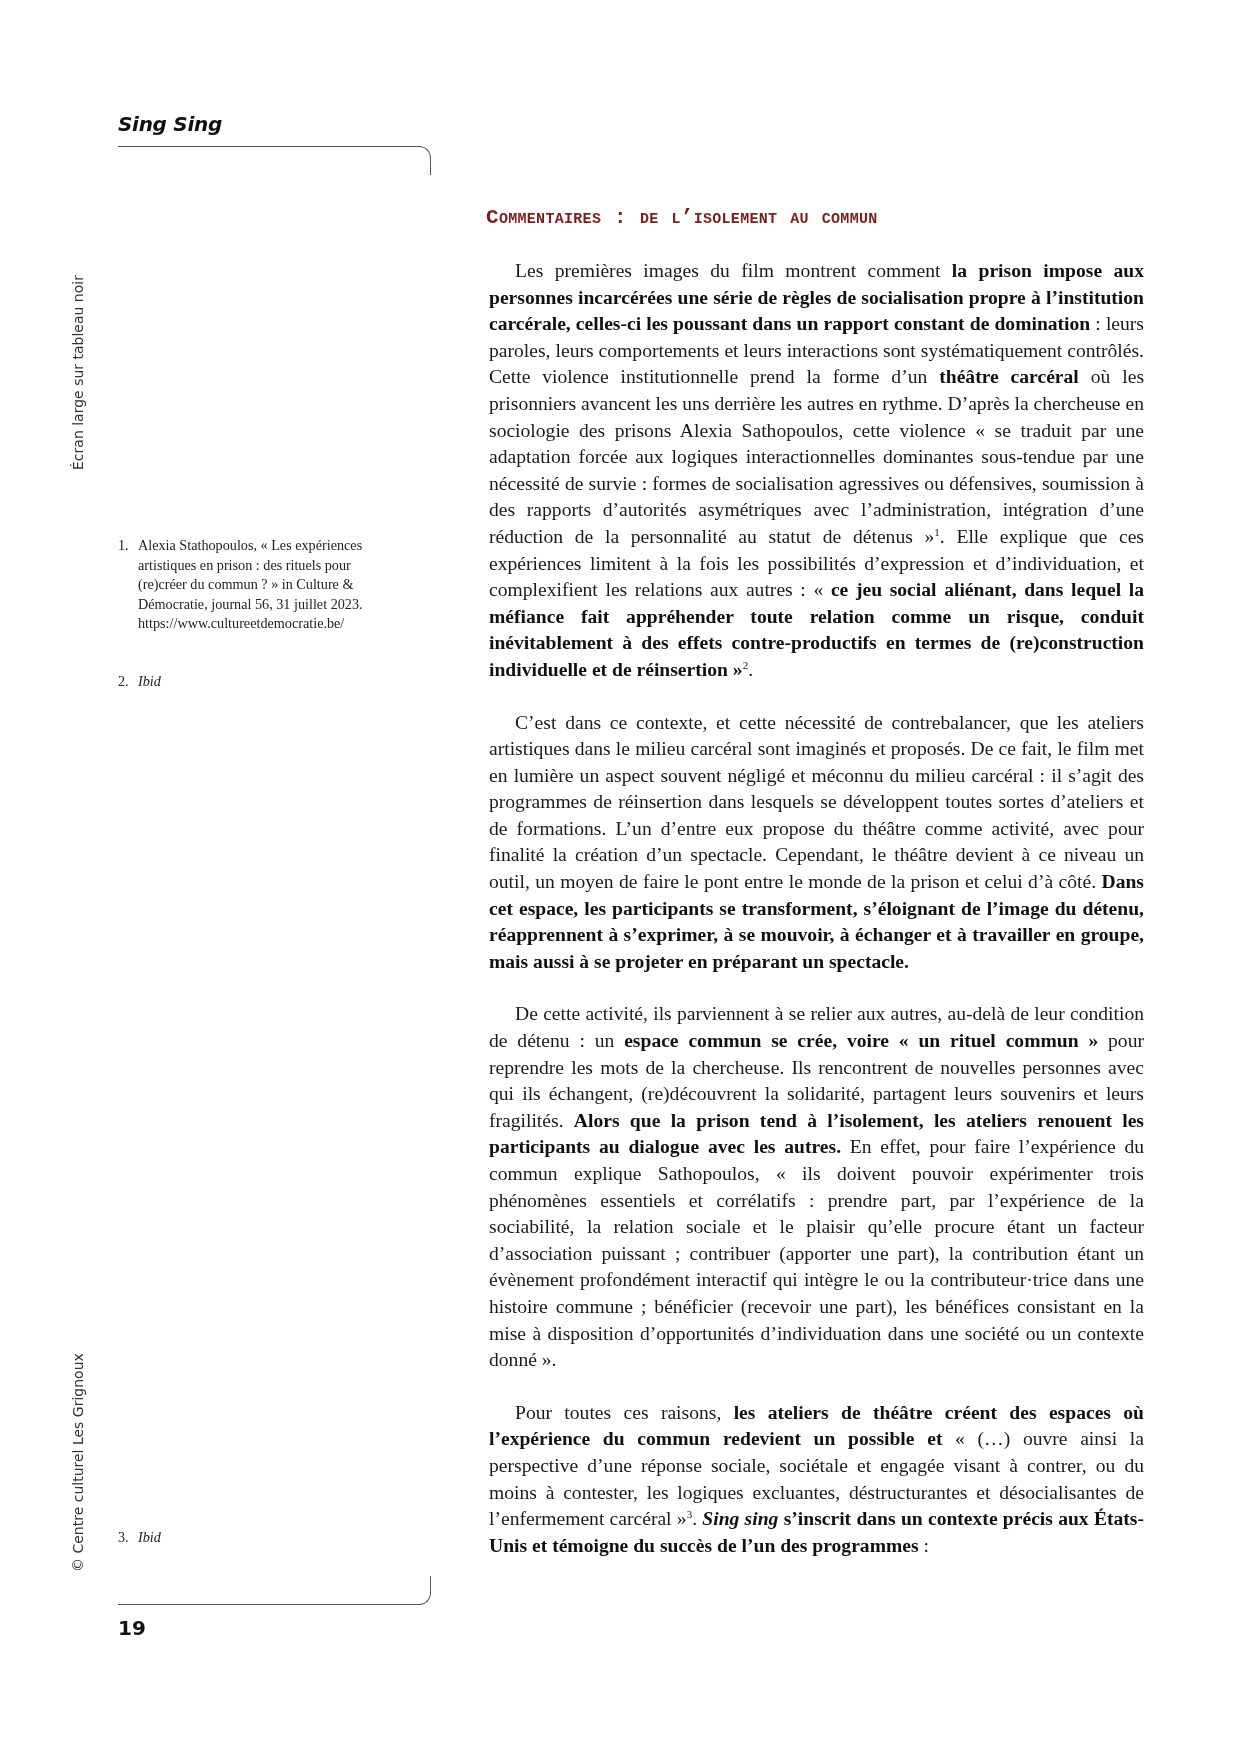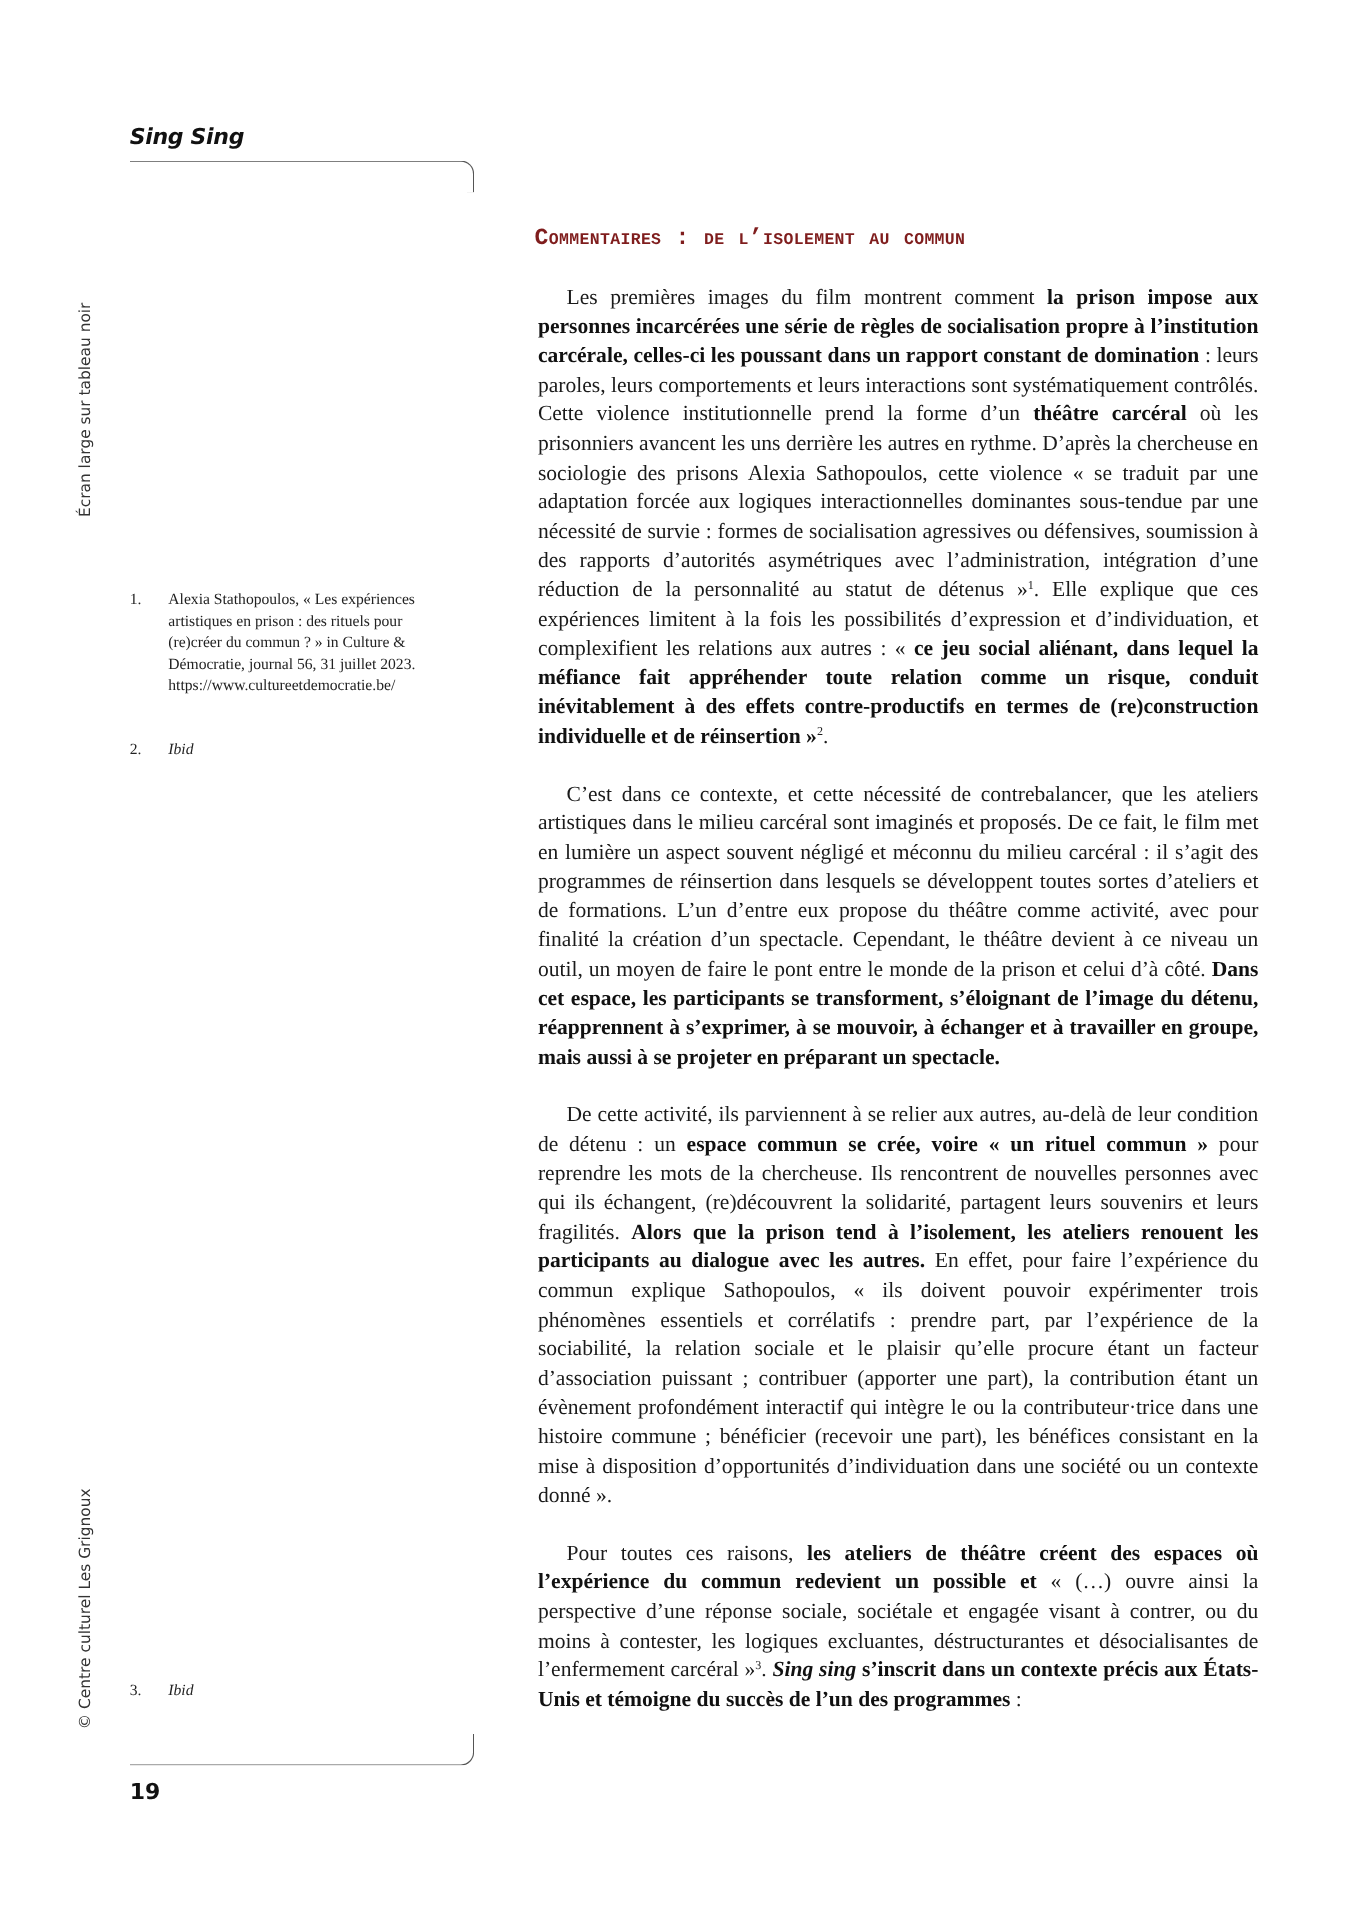--- a/index.html
+++ b/index.html
@@ -44,21 +44,21 @@
   }
   #body-column p { margin: 0 0 26px 0; text-indent: 26px; }
   #body-column b { font-weight: bold; color: #111; }
   #body-column sup { font-size: 11px; line-height: 0; vertical-align: 7px; }
 
   .footnote {
     position: absolute; left: 118px; width: 282px;
     font-family: "Liberation Serif", serif; font-size: 14.2px; line-height: 19.6px; color: #222;
   }
   .footnote .fn-num { position: absolute; left: 0; top: 0; }
-  .footnote .fn-text { display: block; margin-left: 35px; }
+  .footnote .fn-text { display: block; margin-left: 20px; }
   .footnote i { font-style: italic; text-align: center; }
   #fn1 { top: 536px; }
   #fn2 { top: 672px; }
   #fn3 { top: 1528px; }
 </style>
 </head>
 <body>
 
 <div id="running-head">Sing Sing</div>
 <div class="rule-top"></div>

